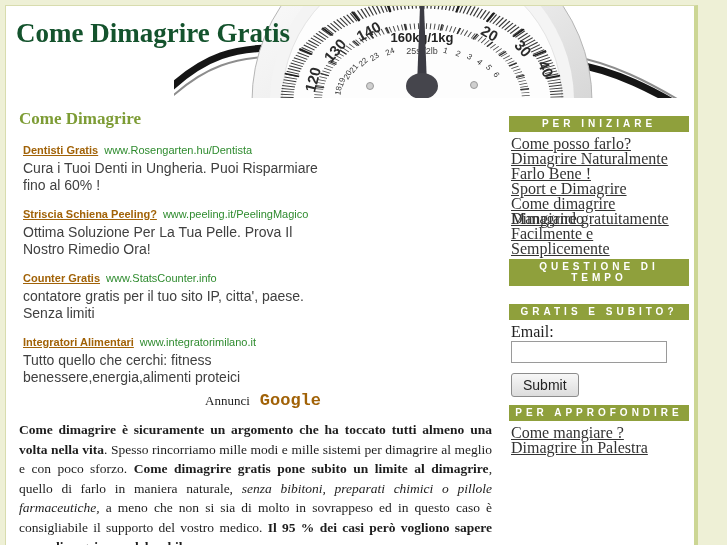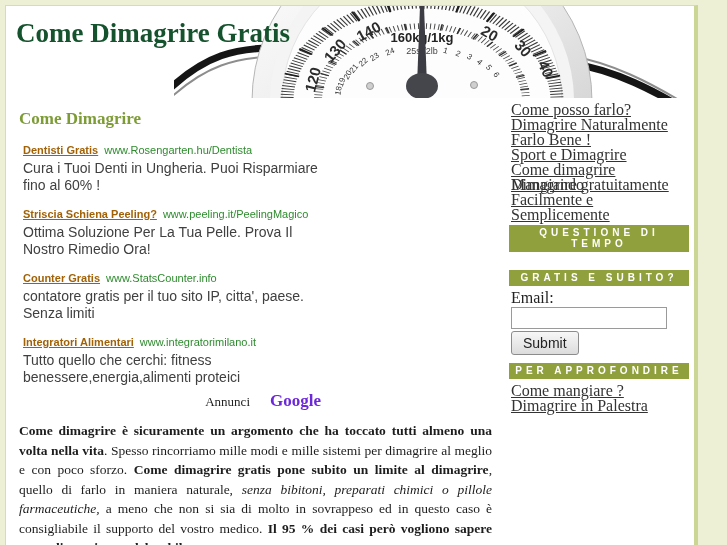--- a/index.html
+++ b/index.html
@@ -18,36 +18,36 @@
                 font-size:17px;color:#7d9c35}
   
   .ads{width:300px;margin-left:7px}
   .ad{margin-top:11px}
   .ad-title{font-family:"Liberation Sans",sans-serif;font-weight:bold;font-size:11px;
             color:#a16207;text-decoration:underline;cursor:pointer}
   .ad-url{font-family:"Liberation Sans",sans-serif;font-size:11px;color:#2e8b2e;margin-left:6px;text-decoration:none}
   .ad-body{font-family:"Liberation Sans",sans-serif;font-size:14px;line-height:16.5px;color:#404040;margin-top:2px}
   .ads-footer{text-align:right;margin-top:6px;padding-right:2px}
   .annunci{font-family:Liberation Serif, serif;font-size:13px;color:#222}
-  .google-logo{font-family:Liberation Serif, serif;font-size:17px;font-weight:bold;color:#6d28d9;margin-left:20px}
+  .google-logo{font-family:Liberation Mono, monospace;font-size:17px;font-weight:bold;color:#a16207;margin-left:10px}
   
   .article{margin:10px 2px 0 3px;width:473px;font-size:13.5px;line-height:19.5px;color:#1d1d1d}
   .article p{margin:0 0 18px 0;text-align:justify}
   .seg-i{font-style:italic}
   
   .sidebar{flex:0 0 180px;margin-left:10px}
   .sb-bar{margin-top:18px;background:#8fa03c;color:#fff;font-family:"Liberation Sans",sans-serif;
           font-weight:bold;font-size:10px;letter-spacing:4px;text-align:center;padding:2px 0 3px}
   .sb-links{list-style:none;margin:4px 0 10px;padding:0 0 0 2px}
   .sb-links li{line-height:15px;height:15px}
   .sb-links a{font-size:16px;color:#333;text-decoration:underline;cursor:pointer}
   .sb-form{margin:4px 0 8px 2px}
   .sb-form label{display:block;font-size:16px;color:#222;line-height:15px}
   .sb-form input{display:block;margin-top:2px;width:148px;height:18px;border:1px solid #9a9a9a;font-size:13px;padding:1px 3px}
-  .sb-form button{margin-top:2px;font-family:"Liberation Sans",sans-serif;font-size:14px;color:#222;
+  .sb-form button{margin-top:10px;font-family:"Liberation Sans",sans-serif;font-size:14px;color:#222;
           padding:3px 11px;background:linear-gradient(#f7f7f7,#dcdcdc);border:1px solid #8c8c8c;border-radius:3px;cursor:pointer}
   .s4 .sb-bar{margin-top:6px}
 </style>
 </head>
 <body>
 
 <div class="page">
 
   <div class="header">
     <h1 class="site-title">Come Dimagrire Gratis</h1>
@@ -146,20 +146,21 @@
       </div>
 
       <div class="article">
         <p><b>Come dimagrire è sicuramente un argomento che ha toccato tutti almeno una volta nella vita</b><span>. Spesso rincorriamo mille modi e mille sistemi per dimagrire al meglio e con poco sforzo. </span><b>Come dimagrire gratis pone subito un limite al dimagrire</b><span>, quello di farlo in maniera naturale, </span><span class="seg-i">senza bibitoni, preparati chimici o pillole farmaceutiche,</span><span> a meno che non si sia di molto in sovrappeso ed in questo caso è consigliabile il supporto del vostro medico. </span><b>Il 95 % dei casi però vogliono sapere come dimagrire qualche chilo</b></p>
 
       </div>
     </div>
 
     <div class="sidebar">
 
+      <div class="sb-bar">PER INIZIARE</div>
       <ul class="sb-links">
         <li><a>Come posso farlo?</a></li>
         <li><a>Dimagrire Naturalmente</a></li>
         <li><a>Farlo Bene !</a></li>
         <li><a>Sport e Dimagrire</a></li>
         <li><a>Come dimagrire Mangiando</a></li>
         <li><a>Dimagrire gratuitamente</a></li>
         <li><a>Facilmente e Semplicemente</a></li>
       </ul>
 

